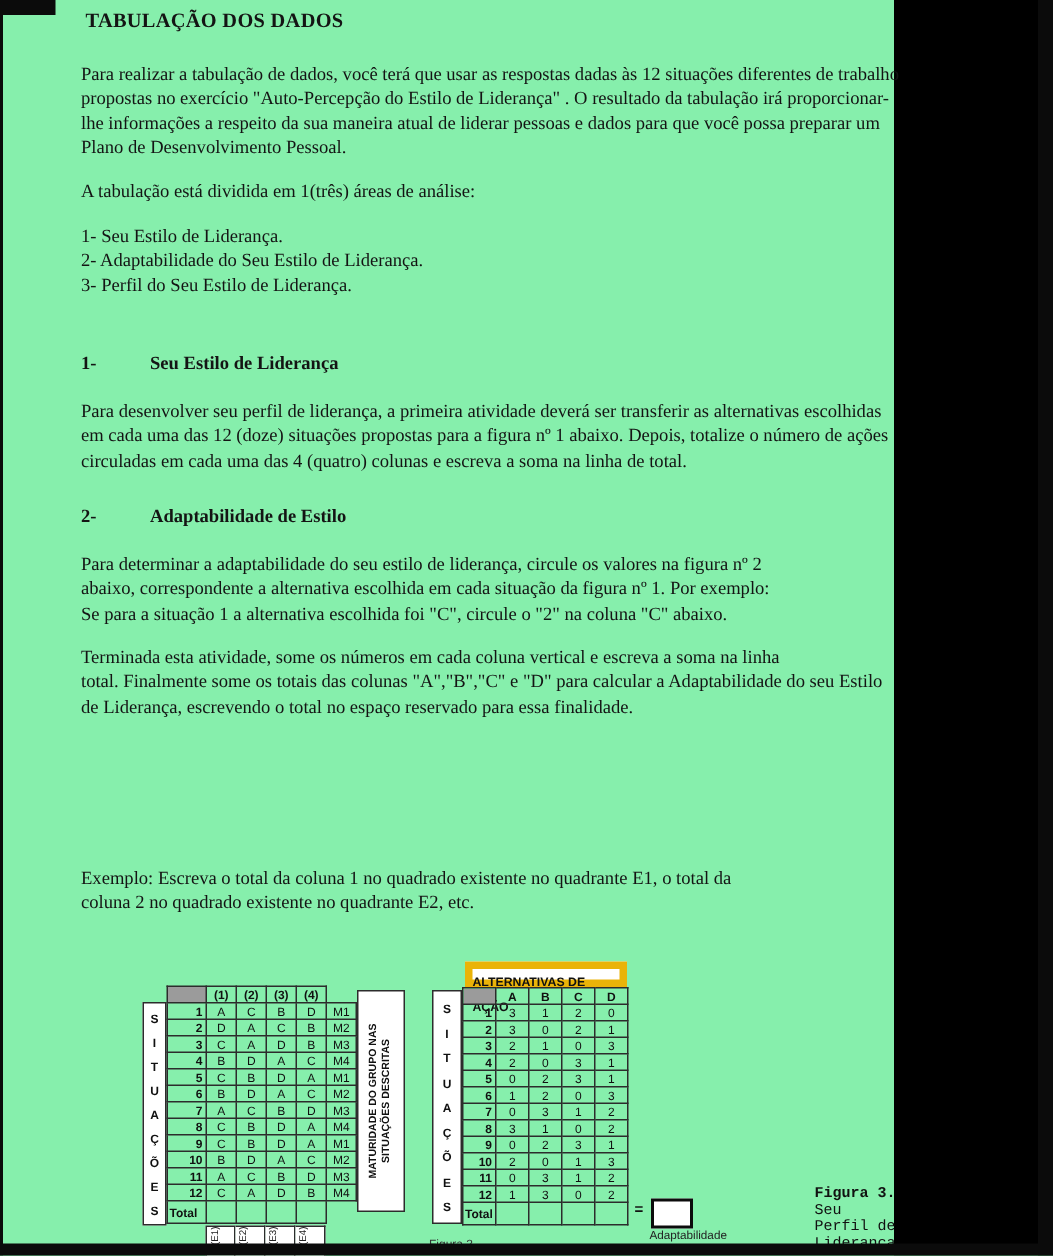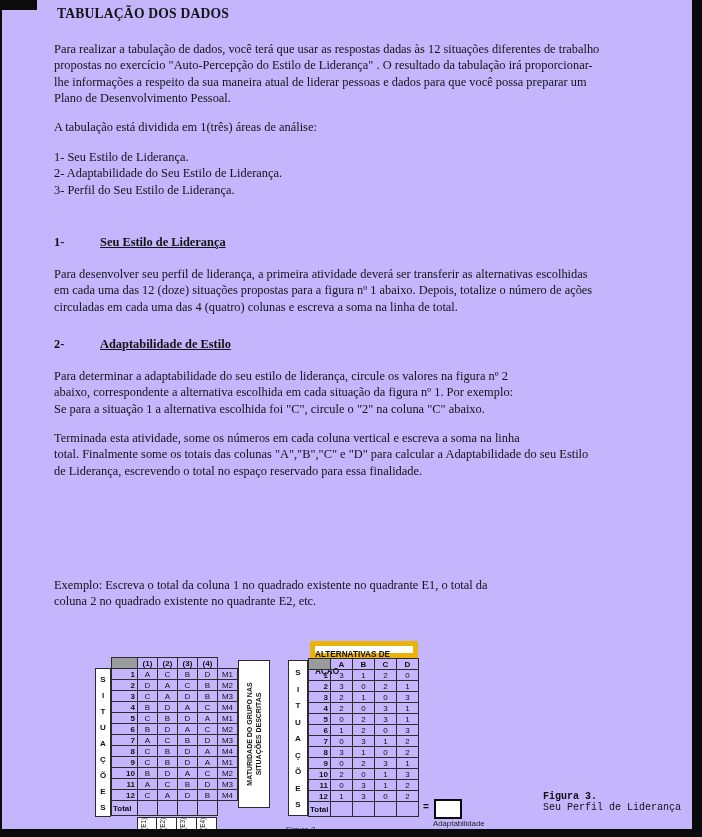--- a/index.html
+++ b/index.html
@@ -1,28 +1,28 @@
 <!DOCTYPE html>
 <html><head>
 <meta charset="utf-8">
 <style>
   html,body{margin:0;padding:0;}
   body{width:702px;height:837px;position:relative;background:#000;overflow:hidden;
        font-family:"Liberation Serif",serif;}
-  .page{position:absolute;left:0;top:0;width:702px;height:837px;background:#c4b5fd;}
+  .page{position:absolute;left:0;top:0;width:596px;height:837px;background:#86efac;}
   .deco{position:absolute;background:#0b0b0b;}
   #deco-left{left:0;top:0;width:2px;height:837px;}
   #deco-right{left:692px;top:0;width:10px;height:837px;z-index:40;}
   #deco-bottom{left:0;top:829px;width:702px;height:8px;z-index:30;}
   #deco-corner{left:0;top:0;width:37px;height:10px;}
 
   .tb{position:absolute;left:54px;width:624px;font-size:12.4px;line-height:16.3px;
       color:#141414;white-space:pre-line;}
   .title{font-weight:bold;font-size:13.6px;letter-spacing:.2px;}
-  .heading{font-weight:bold;text-decoration:underline;}
+  .heading{font-weight:bold;}
   .heading .hnum{display:inline-block;width:46px;}
 
   
   .figtable{border-collapse:collapse;font-family:"Liberation Sans",sans-serif;
             font-size:8px;color:#111;position:absolute;table-layout:fixed;}
   .figtable td{border:1px solid #2c2c2c;padding:0;text-align:center;height:11px;
                overflow:hidden;box-sizing:border-box;}
   .figtable td.nob{border:none;}
   .figtable td.gray{background:#9b9b9b;}
   .figtable td.num{text-align:right;padding-right:2px;font-weight:bold;}

